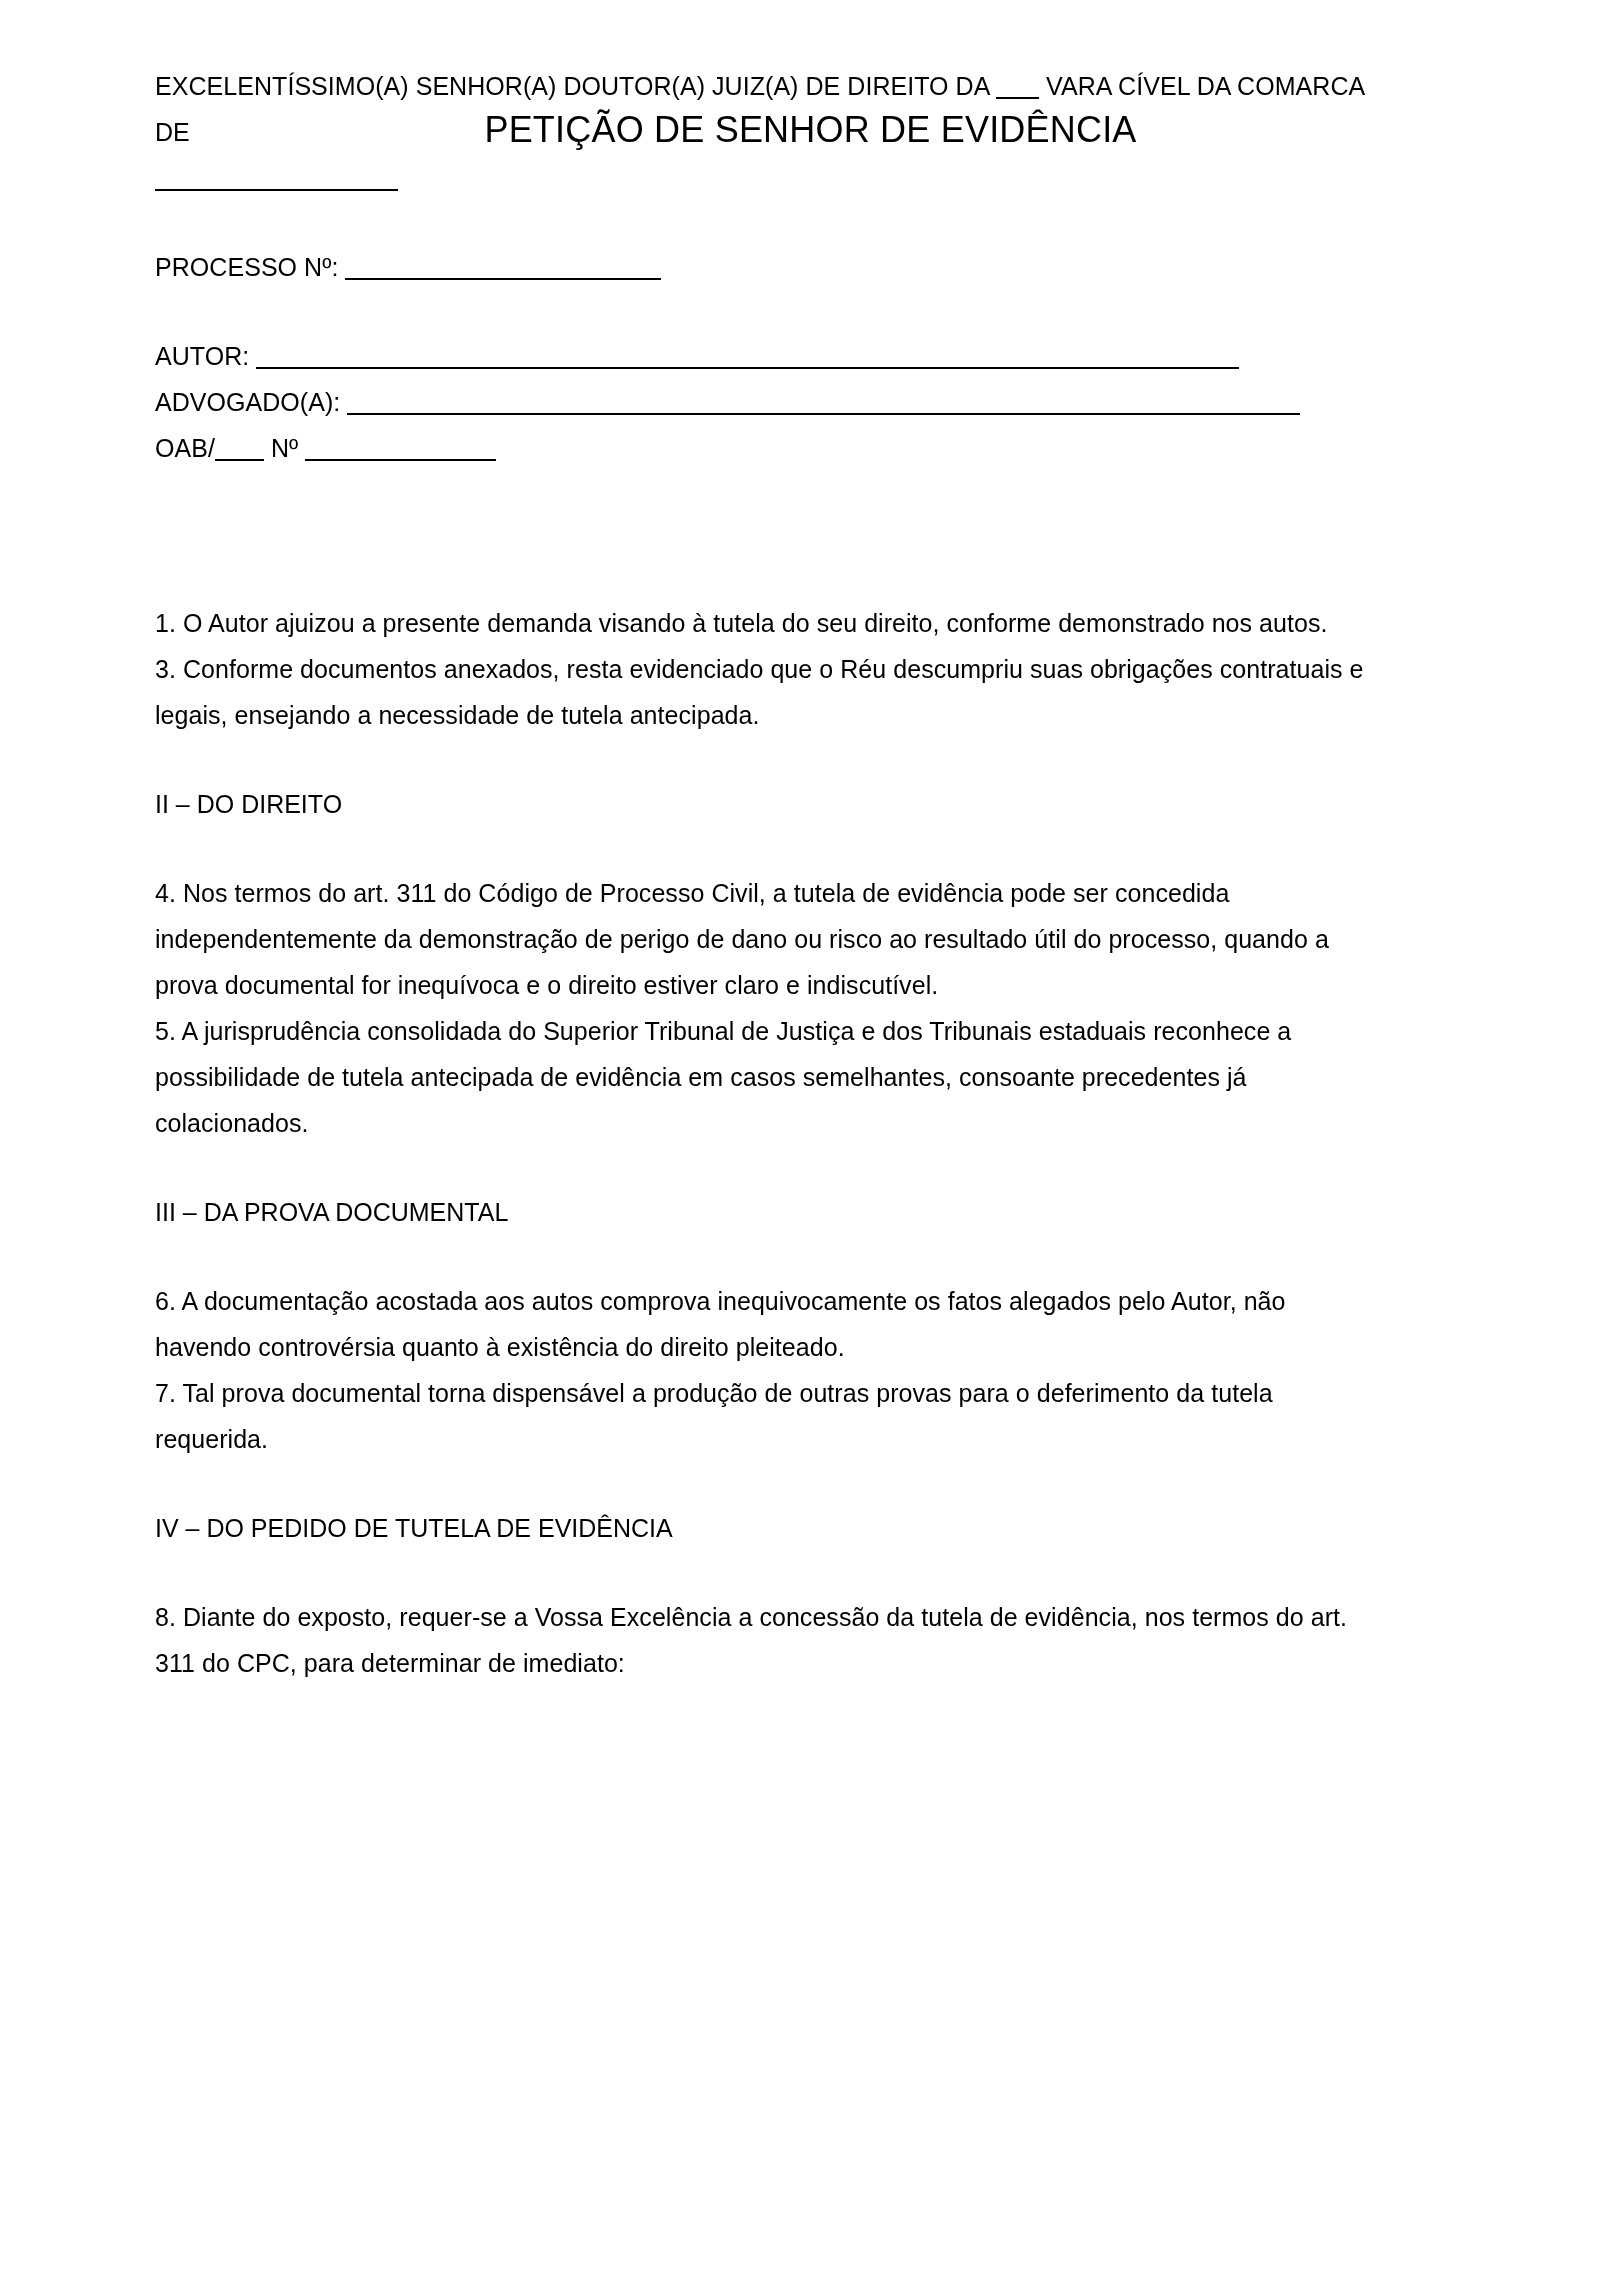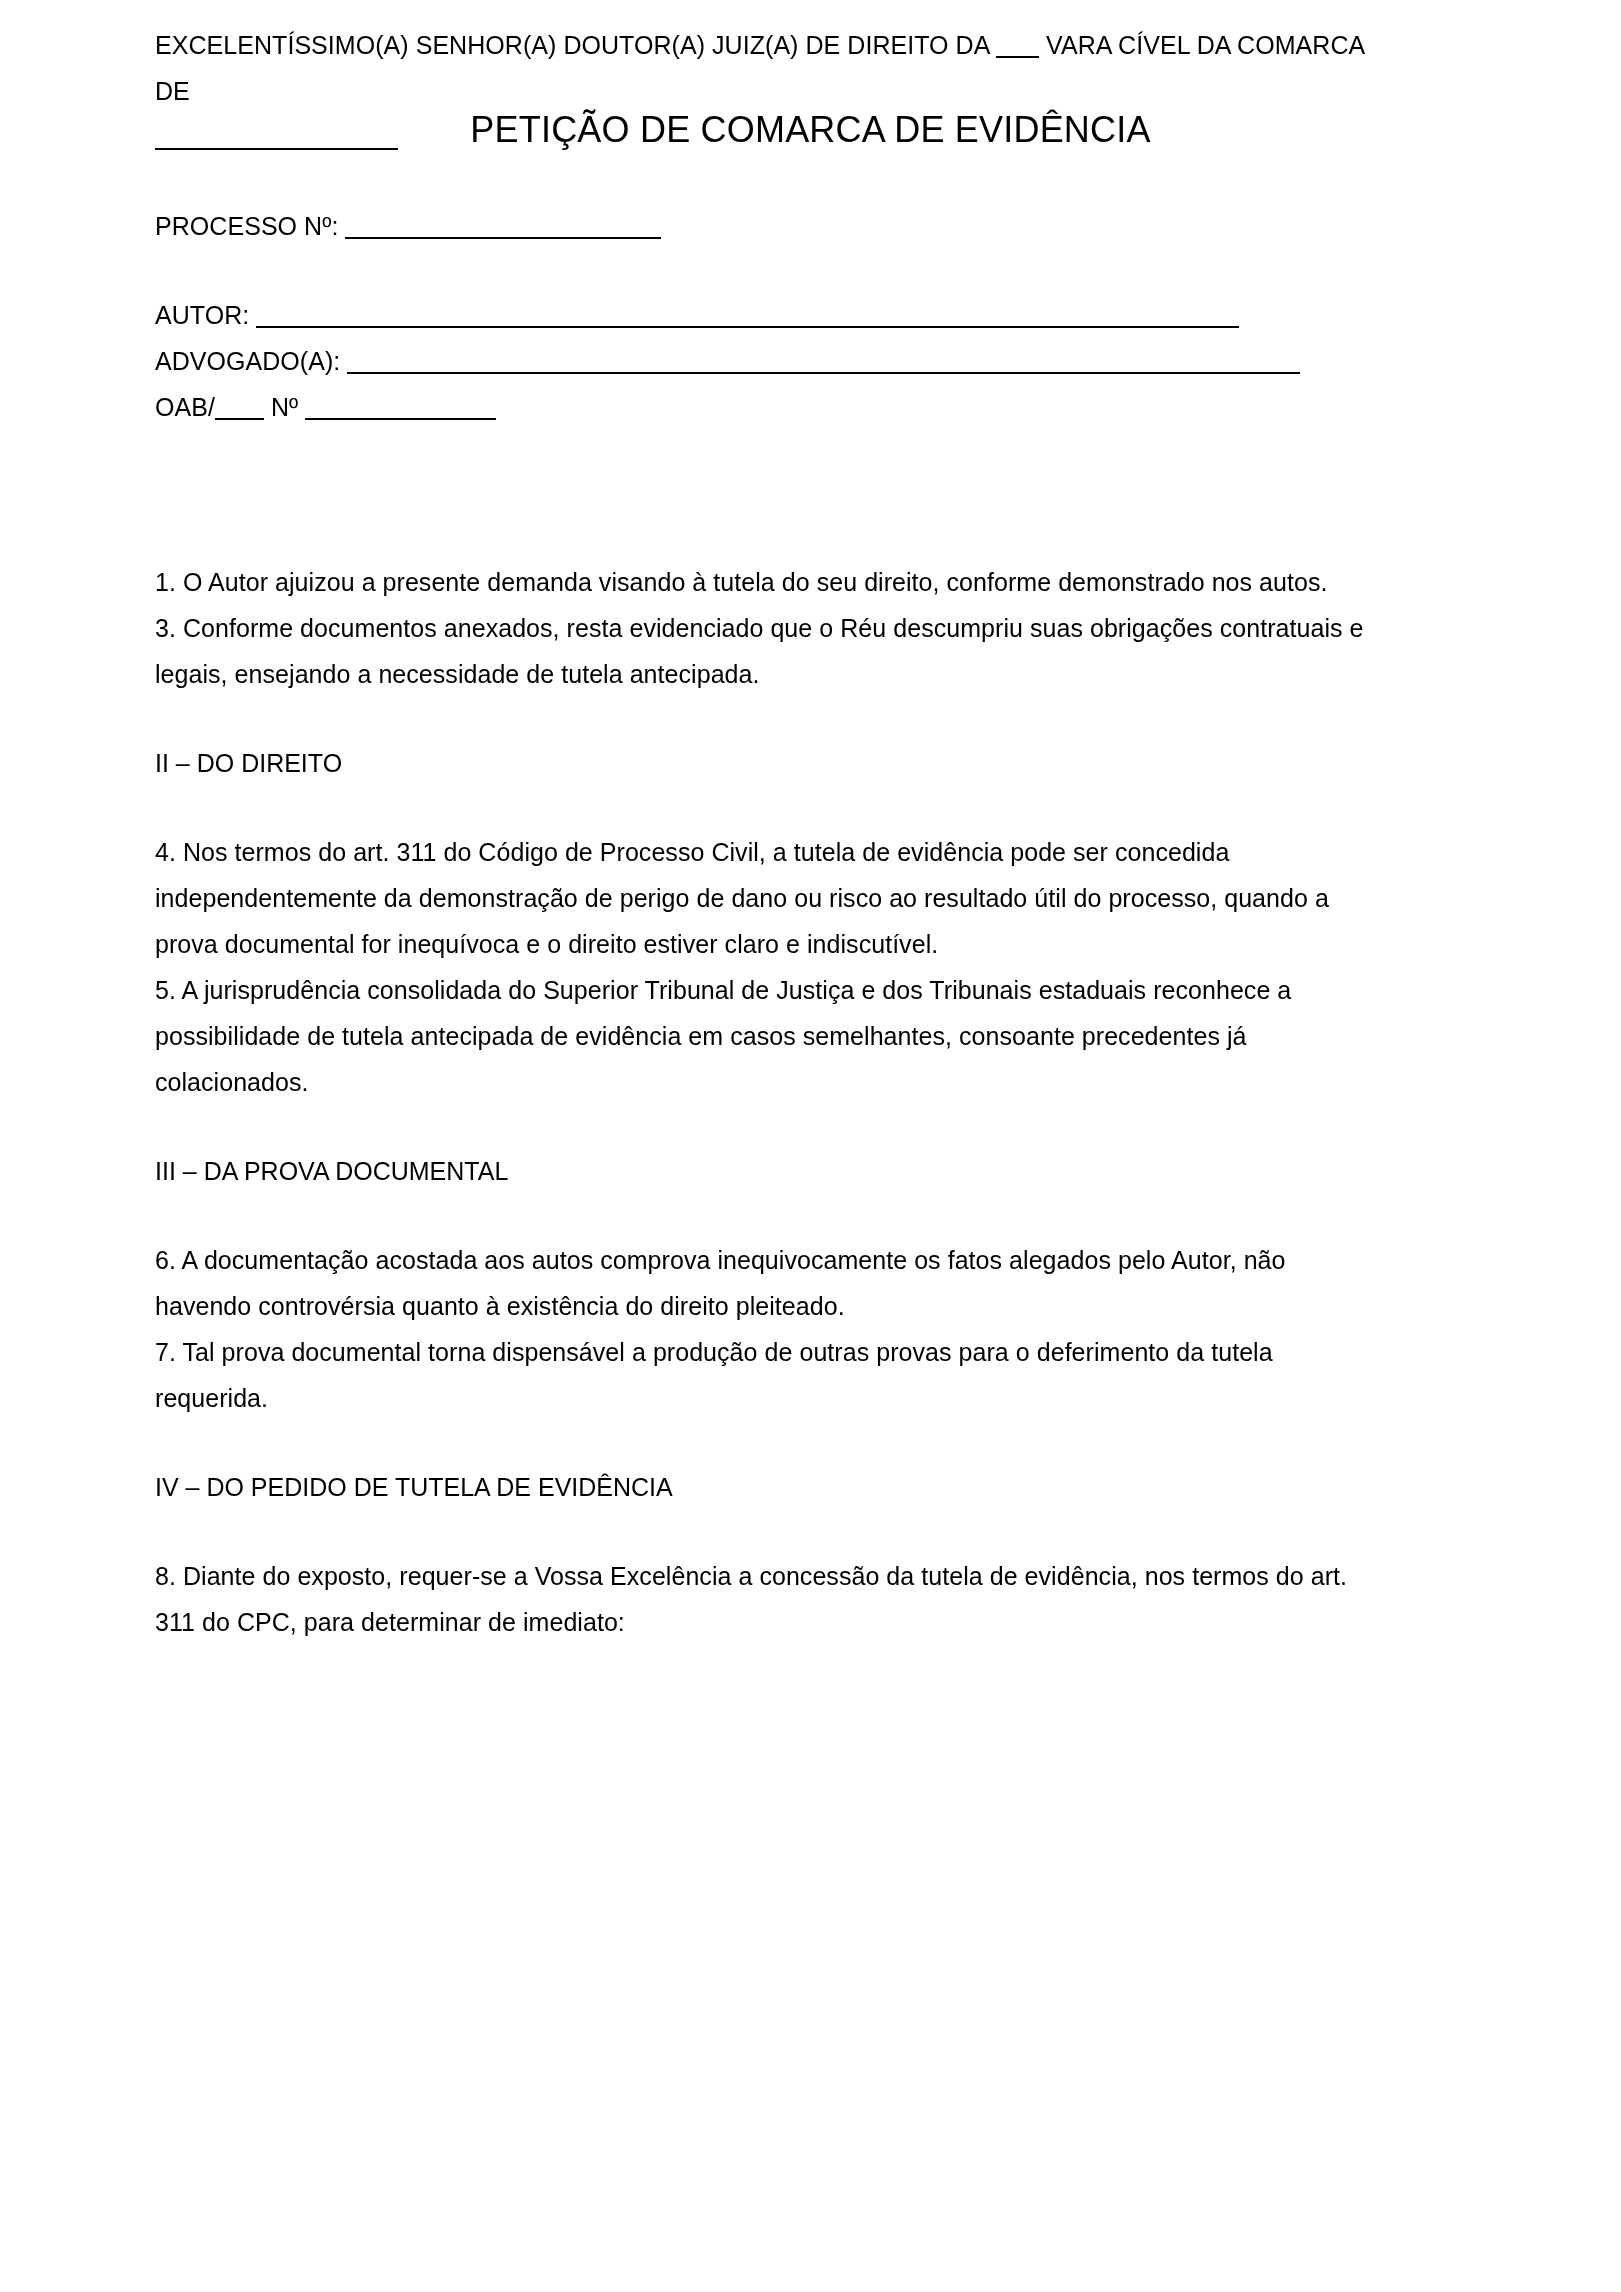--- a/index.html
+++ b/index.html
@@ -32,21 +32,21 @@
     text-align: center;
     font-size: 36px;
     font-weight: 400;
     line-height: 1.2;
     margin: 0;
     padding-top: 108px;
     letter-spacing: 0.2px;
     white-space: nowrap;
   }
   .body-block {
-    padding-top: 22px;
+    padding-top: 63px;
   }
   p.para {
     font-size: 25px;
     line-height: 46px;
     margin: 0;
     font-weight: 400;
     letter-spacing: 0.05px;
     text-align: left;
   }
   .gap-lg { height: 43px; }
@@ -71,21 +71,21 @@
   .rule-oab-uf    { width: 49px; }
   .rule-oab-num   { width: 191px; }
   .rule-reu       { width: 1012px; }
   .nowrap { white-space: nowrap; }
 </style>
 </head>
 <body>
 
 <div class="page">
 
-  <h1 class="doc-title">PETIÇÃO DE COMARCA DE EVIDÊNCIA</h1>
+  <h1 class="doc-title">PETIÇÃO DE SENHOR DE EVIDÊNCIA</h1>
 
   <div class="content">
     <div class="body-block">
 
       <p class="para"><span>EXCELENTÍSSIMO(A) SENHOR(A) DOUTOR(A) JUIZ(A) DE DIREITO DA</span><span class="nowrap"> <span class="rule rule-vara"></span> </span><span>VARA CÍVEL DA COMARCA DE</span></p>
 
       <p class="para"><span class="rule rule-comarca"></span></p>
 
       <div class="gap-lg"></div>
 

